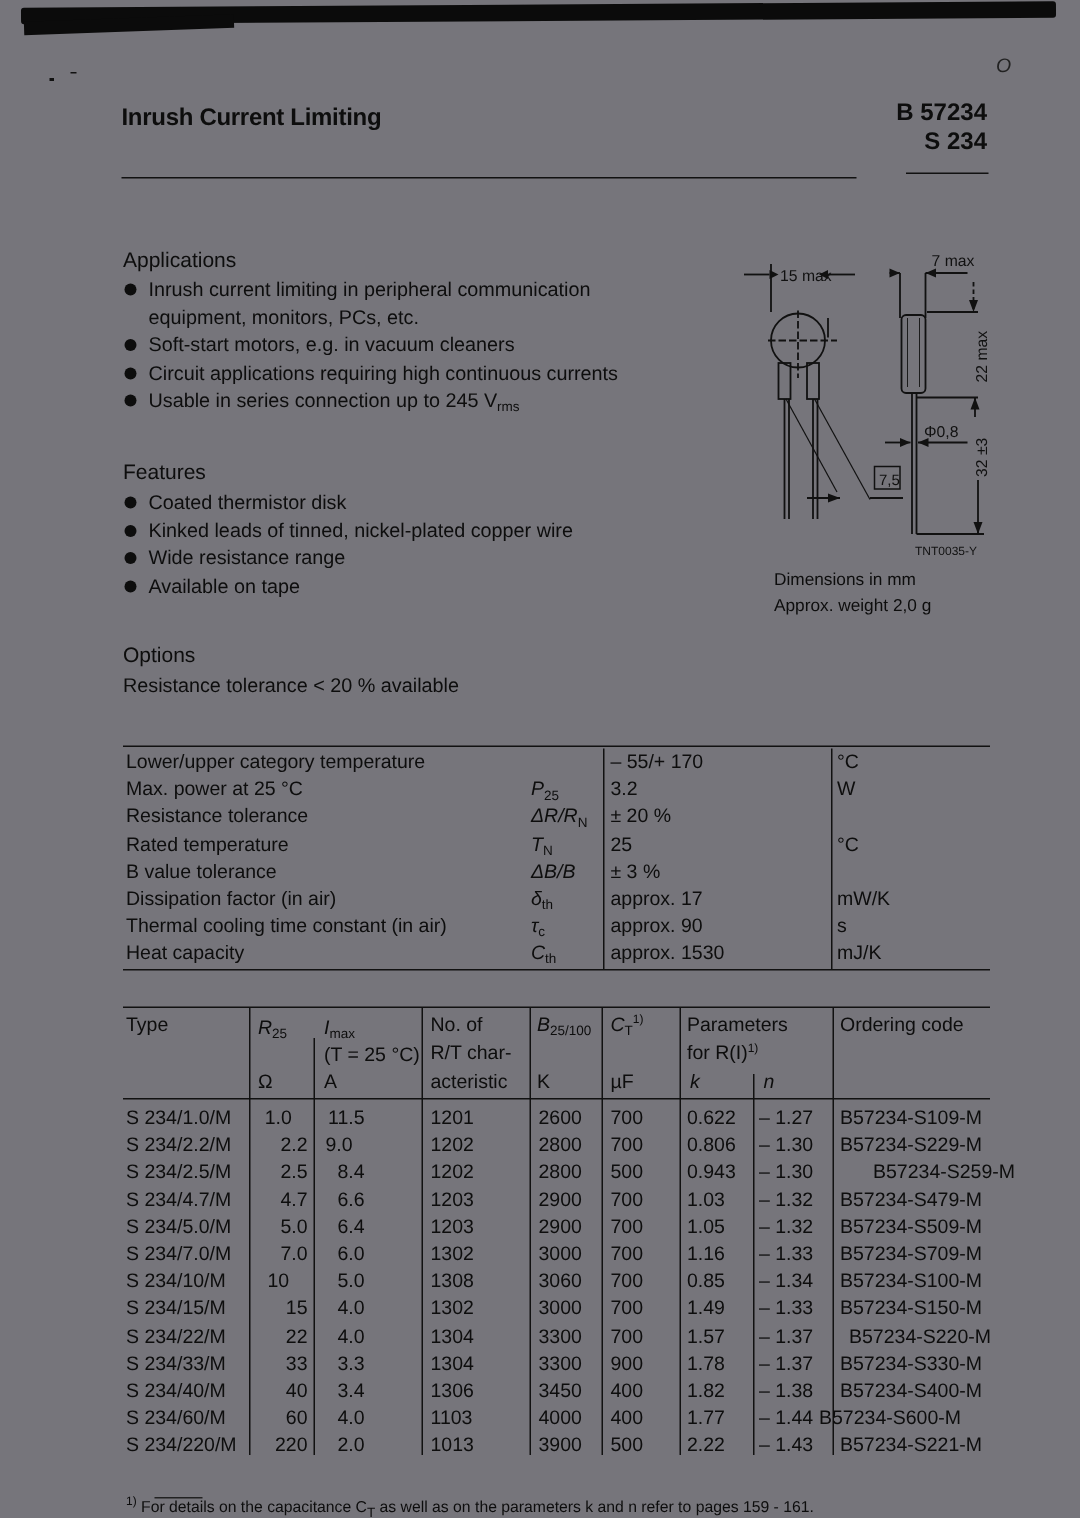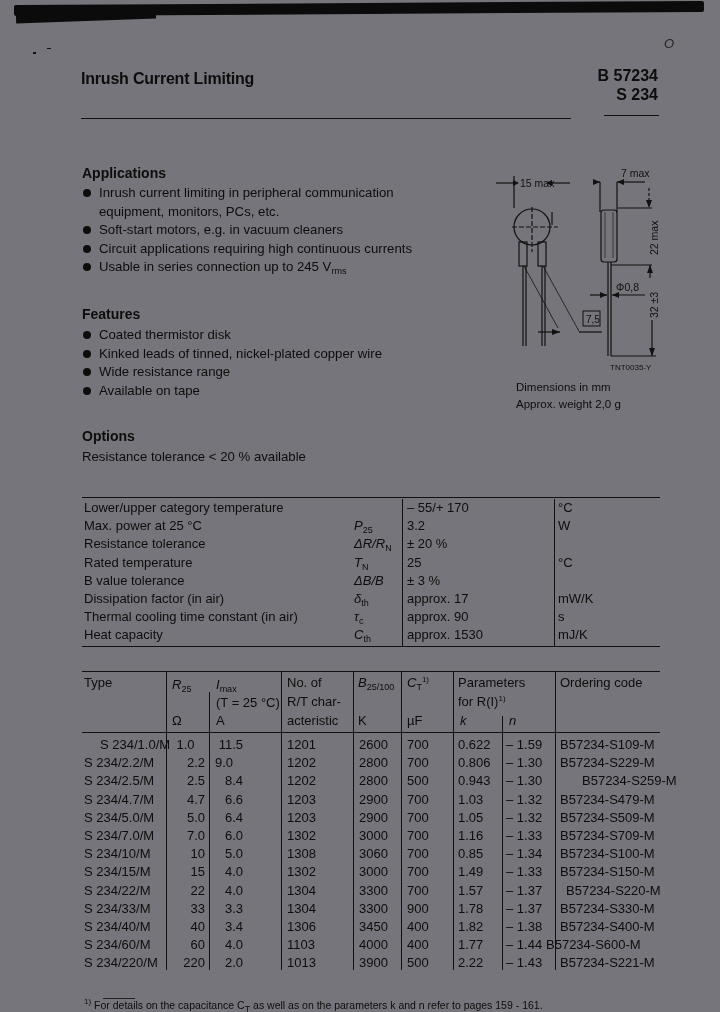--- a/index.html
+++ b/index.html
@@ -13,21 +13,21 @@
       position: absolute; left: 14px; top: 3px; width: 690px; height: 11px;
       background: #0b0b0b; transform: rotate(-0.35deg);
       border-radius: 2px;
     }
     .topbar2 { position:absolute; left:16px; top:12px; width:140px; height:9px; background:#0b0b0b; transform: rotate(-2deg); }
     .speck { position:absolute; background:#111; }
     .corner-mark { position:absolute; left:664px; top:36px; font-size:13px; font-style:italic; color:#222; }
     .title { position:absolute; left:81px; top:70px; font-size:16px; font-weight:bold; letter-spacing:-0.2px; }
     .partno { position:absolute; right:62px; top:66px; text-align:right; font-size:16px; font-weight:bold; line-height:19px; }
     .rule { position:absolute; height:1px; background:#111; }
-    .sec-head { position:absolute; left:82px; font-size:14px; font-weight:bold; }
+    .sec-head { position:absolute; left:82px; font-size:14px; font-weight:normal; }
     ul.bullets { position:absolute; left:82px; margin:0; padding:0; list-style:none; font-size:13.2px; line-height:18.6px; width:340px; }
     ul.bullets li { position:relative; padding-left:17px; }
     ul.bullets li::before { content:""; position:absolute; left:1px; top:5px; width:8px; height:8px; border-radius:50%; background:#0d0d0d; }
     .plain { position:absolute; left:82px; font-size:13.2px; }
     .diagram { position:absolute; left:480px; top:160px; width:200px; height:210px; }
     .dimtext { position:absolute; left:494px; top:379px; font-size:11.5px; line-height:17px;margin-left:22px; }
     
     .spec { position:absolute; left:82px; top:498px; width:578px; }
     .spec-row { position:relative; height:18.2px; font-size:13px; }
     .spec-row span { position:absolute; top:2px; white-space:nowrap; }
@@ -224,34 +224,34 @@
   <div class="th" style="left:325px;top:40px">µF</div>
   <div class="th" style="left:376px;top:2px">Parameters</div>
   <div class="th" style="left:376px;top:21px"><span>for R(I)</span><sup>1)</sup></div>
   <div class="th" style="left:378px;top:40px;font-style:italic">k</div>
   <div class="th" style="left:427px;top:40px;font-style:italic">n</div>
   <div class="th" style="left:478px;top:2px">Ordering code</div>
   <div class="rule" style="left:0;top:60px;width:578px;"></div>
 
   <div id="rows">
       <div class="trow" style="top: 64px;">
-        <span style="left:18px">S 234/1.0/M</span>
+        <span style="left:2px">S 234/1.0/M</span>
         <span style="left:84px;width:39px;text-align:center">1.0</span>
         <span style="left:127px;width:34px;text-align:right">11.5</span>
         <span style="left:205px">1201</span>
         <span style="left:277px">2600</span>
         <span style="left:325px">700</span>
         <span style="left:376px">0.622</span>
-        <span style="left:424px">– 1.59</span>
+        <span style="left:424px">– 1.27</span>
         <span style="left:478px">B57234-S109-M</span>
       </div>
       <div class="trow" style="top: 82.2px;">
         <span style="left:2px">S 234/2.2/M</span>
         <span style="left:84px;width:39px;text-align:right">2.2</span>
-        <span style="left:117px;width:34px;text-align:right">9.0</span>
+        <span style="left:127px;width:34px;text-align:center">9.0</span>
         <span style="left:205px">1202</span>
         <span style="left:277px">2800</span>
         <span style="left:325px">700</span>
         <span style="left:376px">0.806</span>
         <span style="left:424px">– 1.30</span>
         <span style="left:478px">B57234-S229-M</span>
       </div>
       <div class="trow" style="top: 100.4px;">
         <span style="left:2px">S 234/2.5/M</span>
         <span style="left:84px;width:39px;text-align:right">2.5</span>
@@ -291,21 +291,21 @@
         <span style="left:127px;width:34px;text-align:right">6.0</span>
         <span style="left:205px">1302</span>
         <span style="left:277px">3000</span>
         <span style="left:325px">700</span>
         <span style="left:376px">1.16</span>
         <span style="left:424px">– 1.33</span>
         <span style="left:478px">B57234-S709-M</span>
       </div>
       <div class="trow" style="top: 173.2px;">
         <span style="left:2px">S 234/10/M</span>
-        <span style="left:84px;width:39px;text-align:right">10</span>
+        <span style="left:84px;width:39px;text-align:center">10</span>
         <span style="left:127px;width:34px;text-align:right">5.0</span>
         <span style="left:205px">1308</span>
         <span style="left:277px">3060</span>
         <span style="left:325px">700</span>
         <span style="left:376px">0.85</span>
         <span style="left:424px">– 1.34</span>
         <span style="left:478px">B57234-S100-M</span>
       </div>
       <div class="trow" style="top: 191.4px;">
         <span style="left:2px">S 234/15/M</span>

